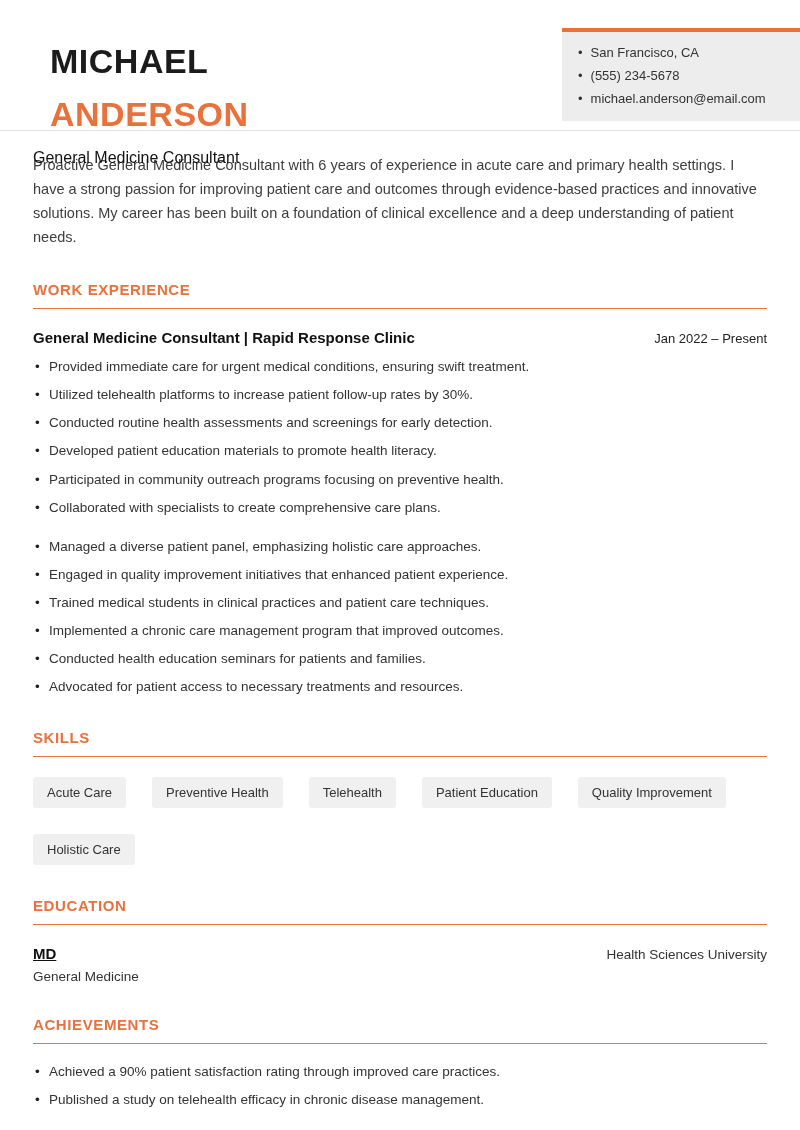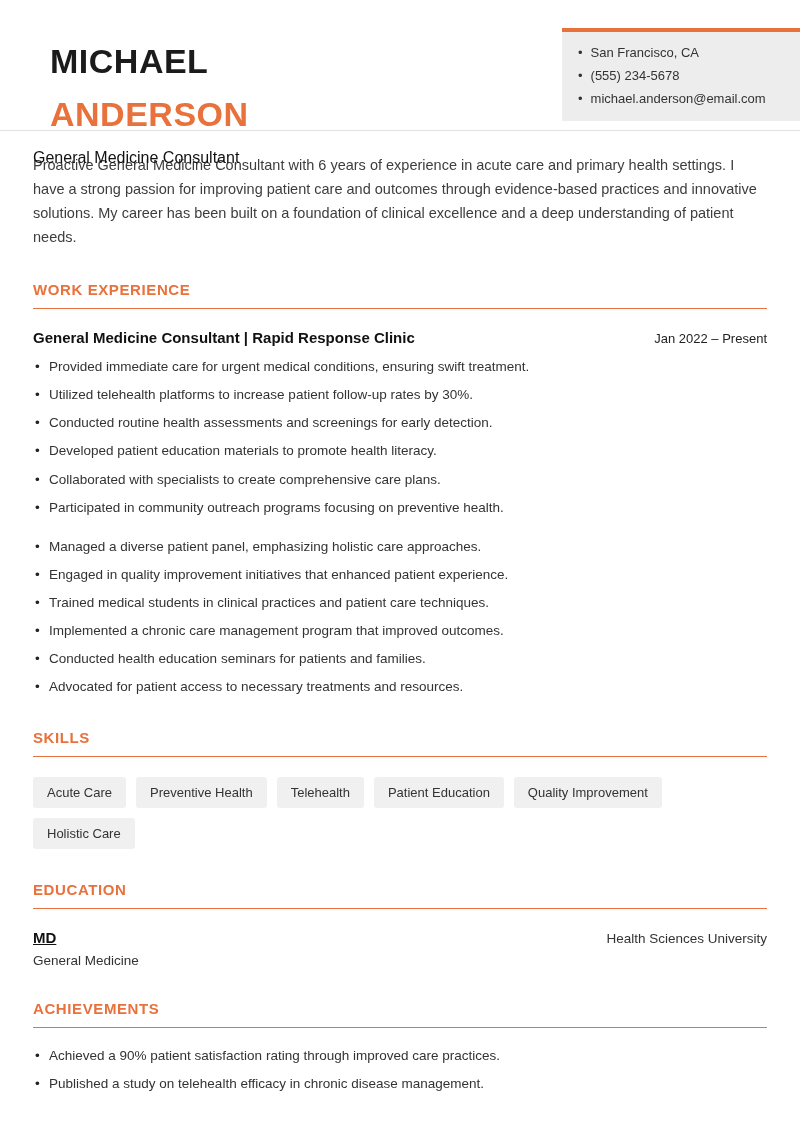--- a/index.html
+++ b/index.html
@@ -95,21 +95,21 @@
     font-size: 13.5px;
     color: #333;
     position: relative;
     padding-left: 16px;
     margin-bottom: 8.5px;
     line-height: 1.45;
   }
   .bullets li::before { content: "•"; position: absolute; left: 2px; color: #222; }
   .bullets.standalone { margin-top: 18px; }
 
-  .tags { display: flex; flex-wrap: wrap; gap: 10px; margin-top: 20px; }
+  .tags { display: flex; flex-wrap: wrap; gap: 26px; margin-top: 20px; }
   .tag {
     background: var(--tag_bg);
     color: #333;
     font-size: 13px;
     padding: 8px 14px;
     border-radius: 3px;
     white-space: nowrap;
   }
 
   .edu-row {
@@ -152,22 +152,22 @@
       <div class="job">
         <div class="job-header">
           <h3 class="job-title-line">General Medicine Consultant | Rapid Response Clinic</h3>
           <span class="job-dates">Jan 2022 – Present</span>
         </div>
         <ul class="bullets">
           <li>Provided immediate care for urgent medical conditions, ensuring swift treatment.</li>
           <li>Utilized telehealth platforms to increase patient follow-up rates by 30%.</li>
           <li>Conducted routine health assessments and screenings for early detection.</li>
           <li>Developed patient education materials to promote health literacy.</li>
+          <li>Participated in community outreach programs focusing on preventive health.</li>
           <li>Collaborated with specialists to create comprehensive care plans.</li>
-          <li>Participated in community outreach programs focusing on preventive health.</li>
         </ul>
       </div>
 
       <div class="job">
         <ul class="bullets">
           <li>Managed a diverse patient panel, emphasizing holistic care approaches.</li>
           <li>Engaged in quality improvement initiatives that enhanced patient experience.</li>
           <li>Trained medical students in clinical practices and patient care techniques.</li>
           <li>Implemented a chronic care management program that improved outcomes.</li>
           <li>Conducted health education seminars for patients and families.</li>

